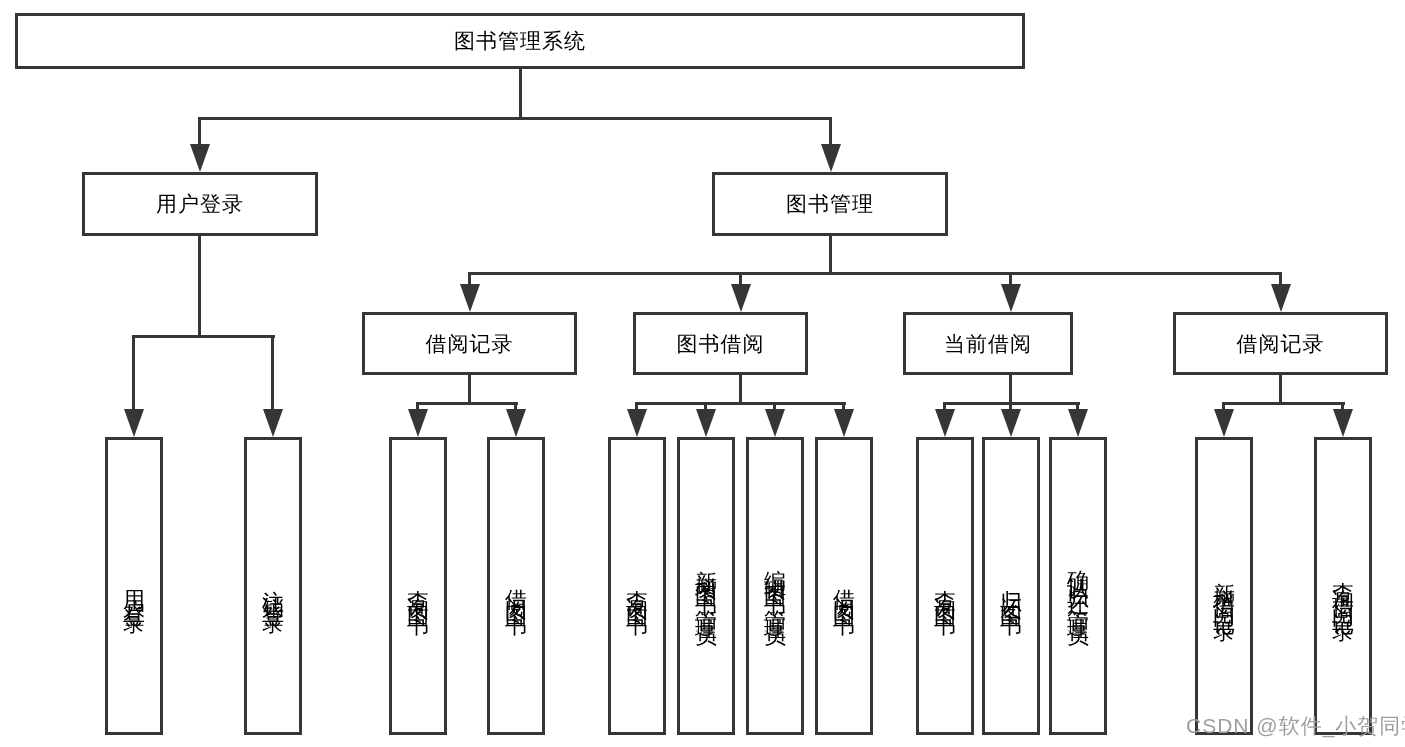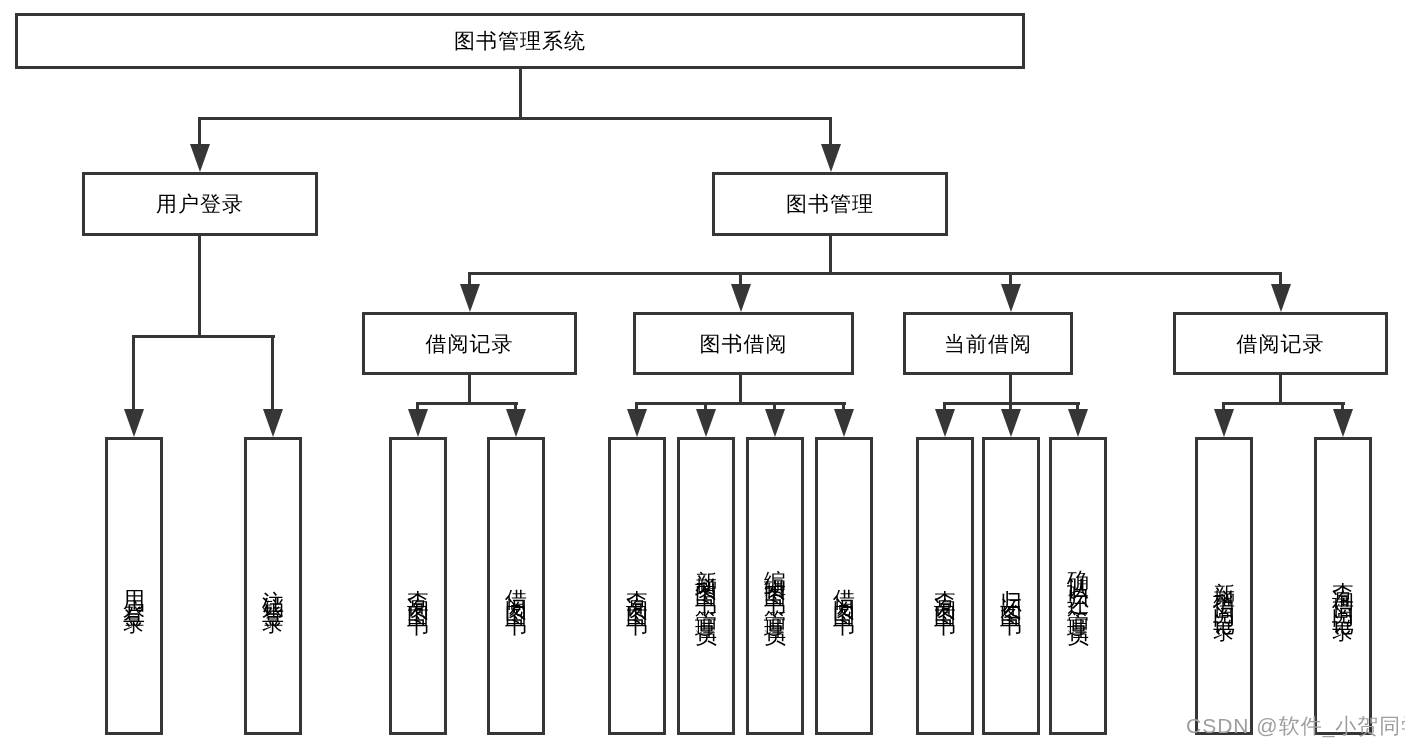--- a/index.html
+++ b/index.html
@@ -85,21 +85,21 @@
   <div class="arrow" style="left:271px; top:335px; height:74px;"></div>
 
   <div class="vline" style="left:829px; top:236px; height:39px;"></div>
   <div class="hline" style="left:468px; top:272px; width:814px;"></div>
   <div class="arrow" style="left:468px; top:272px; height:12px;"></div>
   <div class="arrow" style="left:739px; top:272px; height:12px;"></div>
   <div class="arrow" style="left:1009px; top:272px; height:12px;"></div>
   <div class="arrow" style="left:1279px; top:272px; height:12px;"></div>
 
   <div class="node hnode" style="left:362px; top:312px; width:215px; height:63px;">借阅记录</div>
-  <div class="node hnode" style="left:633px; top:312px; width:221px; height:63px;">图书借阅</div>
+  <div class="node hnode" style="left:633px; top:312px; width:175px; height:63px;">图书借阅</div>
   <div class="node hnode" style="left:903px; top:312px; width:170px; height:63px;">当前借阅</div>
   <div class="node hnode" style="left:1173px; top:312px; width:215px; height:63px;">借阅记录</div>
 
   <div class="vline" style="left:468px; top:375px; height:29px;"></div>
   <div class="hline" style="left:416px; top:402px; width:102px;"></div>
   <div class="arrow" style="left:416px; top:402px; height:7px;"></div>
   <div class="arrow" style="left:514px; top:402px; height:7px;"></div>
 
   <div class="vline" style="left:739px; top:375px; height:29px;"></div>
   <div class="hline" style="left:635px; top:402px; width:211px;"></div>

